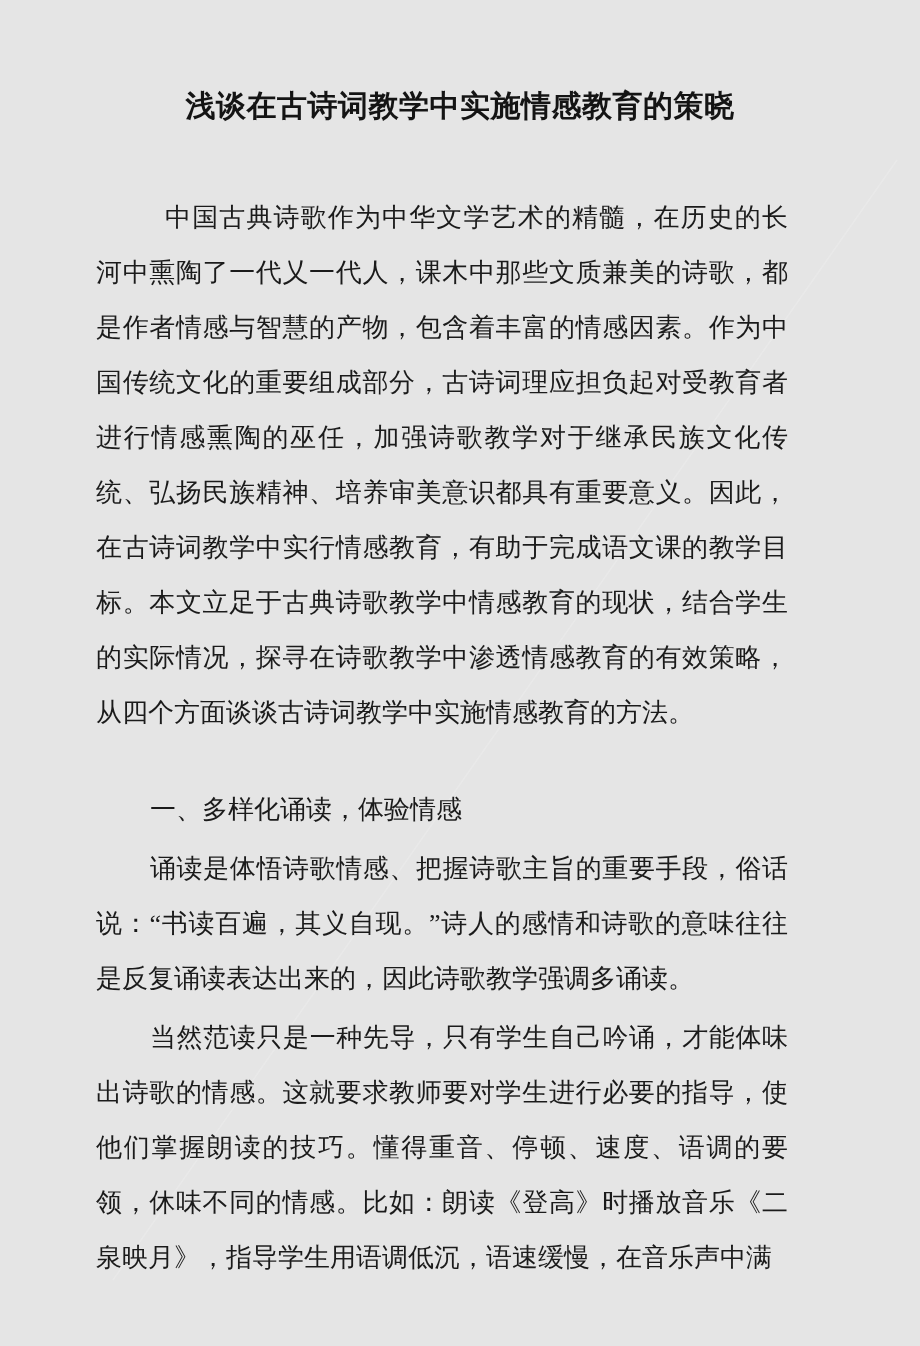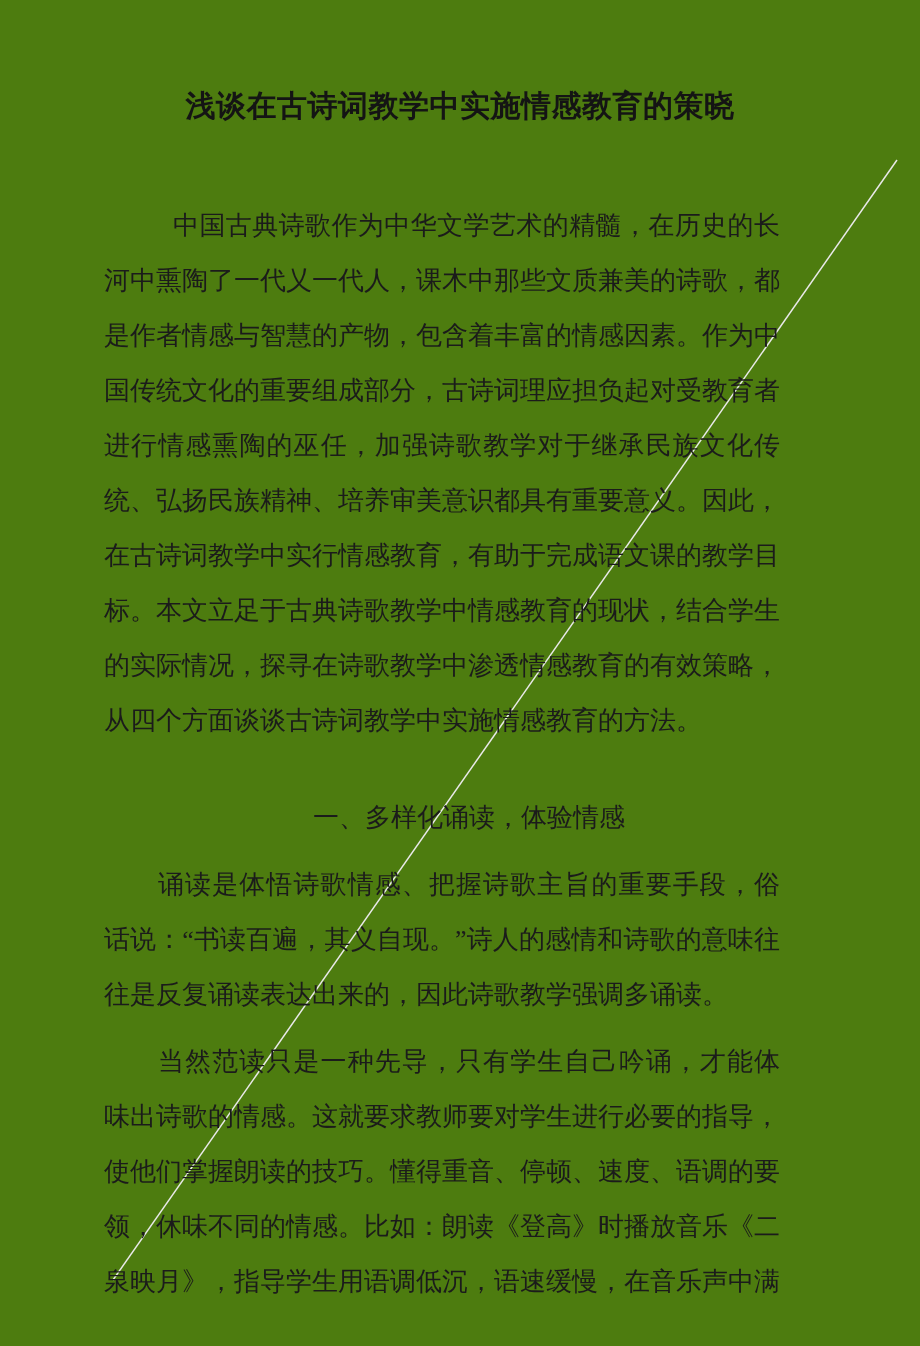--- a/index.html
+++ b/index.html
@@ -4,21 +4,21 @@
 <style>
   html, body {
     margin: 0;
     padding: 0;
     background: #ffffff;
   }
   .page {
     position: relative;
     width: 920px;
     height: 1346px;
-    background: #4d7c0f;
+    background: #e5e5e5;
     overflow: hidden;
     color: #1b1b1b;
     font-family: "Liberation Serif", serif;
   }
   .artifact-svg {
     position: absolute;
     left: 0;
     top: 0;
     width: 920px;
     height: 1346px;
@@ -41,30 +41,30 @@
     position: absolute;
     left: 92px;
     top: 186px;
     width: 700px;
     font-size: 26px;
     line-height: 55px;
     text-align: justify;
     color: #1b1b1b;
   }
   .para {
-    margin: 12px;
+    margin: 4px;
     text-indent: 54px;
     word-break: normal;
   }
   .para.intro {
     text-indent: 69px;
   }
   .para.heading {
     margin-top: 42px;
-    text-align: center;
+    text-align: left;
   }
 </style>
 </head>
 <body>
 
 <div class="page">
 
   <svg class="artifact-svg" viewBox="0 0 920 1346" xmlns="http://www.w3.org/2000/svg">
     <line x1="897" y1="160" x2="113" y2="1280" stroke="#e9e9e9" stroke-width="1.5"></line>
   </svg>

